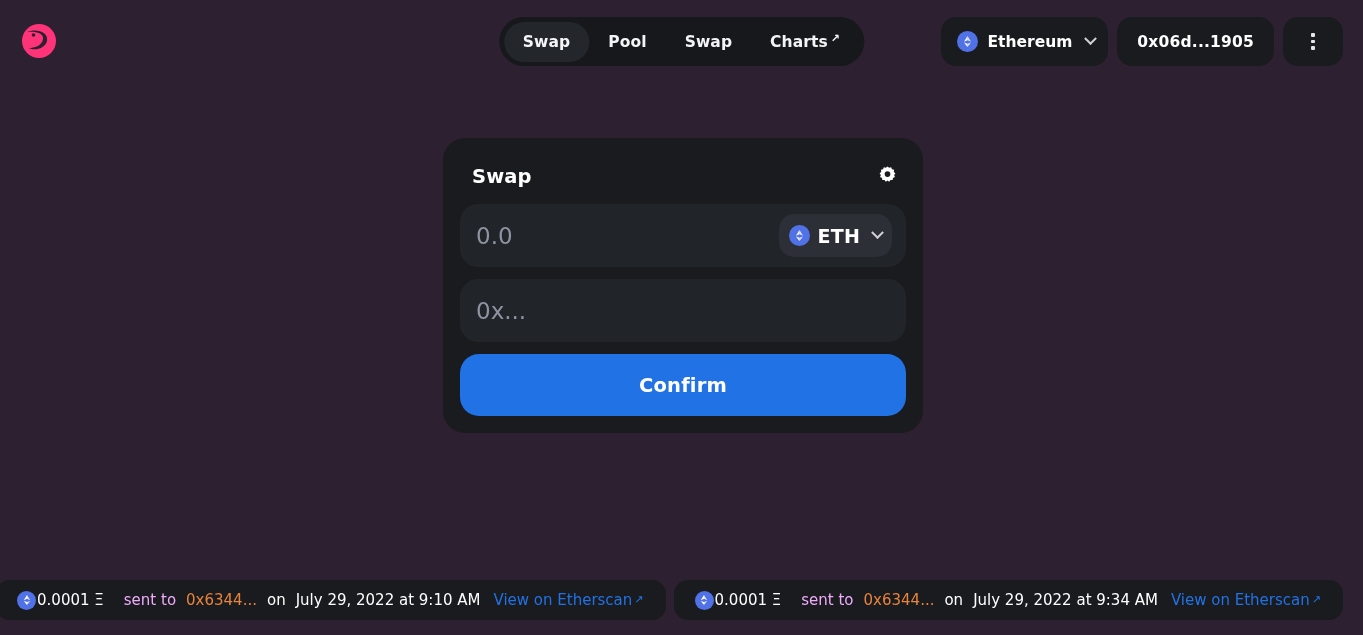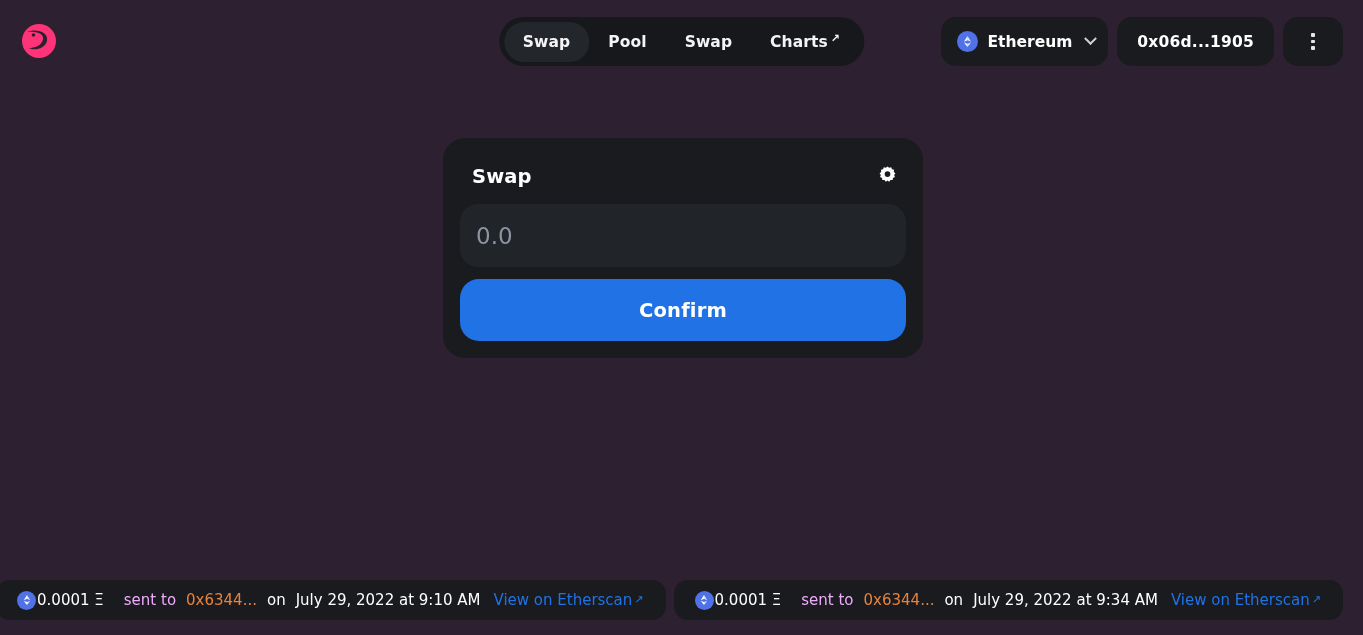--- a/index.html
+++ b/index.html
@@ -310,22 +310,37 @@
     <span class="gear">
       <svg width="19" height="19" viewBox="0 0 24 24" fill="#ffffff">
         <path d="M12 1.8 L14.1 3.6 L16.7 2.9 L17.6 5.5 L20.3 6 L19.9 8.7 L22 10.5 L20.4 12.7 L21.4 15.2 L18.9 16.3 L18.5 19 L15.8 18.9 L14.1 21 L12 19.7 L9.9 21 L8.2 18.9 L5.5 19 L5.1 16.3 L2.6 15.2 L3.6 12.7 L2 10.5 L4.1 8.7 L3.7 6 L6.4 5.5 L7.3 2.9 L9.9 3.6 Z"></path>
         <circle cx="12" cy="11.5" r="3.6" fill="#191b1f"></circle>
       </svg>
     </span>
   </div>
 
   <div class="field">
     <input class="field-input" type="text" placeholder="0.0" value="" style="">
-  </div>
-
+    <div class="token-select">
+      <span class="eth-badge">
+        <svg width="13" height="13" viewBox="0 0 24 24">
+          <path d="M12 2 L12 9.5 L18.5 12.5 Z" fill="#ffffff" opacity="0.82"></path>
+          <path d="M12 2 L5.5 12.5 L12 9.5 Z" fill="#ffffff"></path>
+          <path d="M12 16.2 L12 22 L18.5 13.8 Z" fill="#ffffff" opacity="0.82"></path>
+          <path d="M12 22 L12 16.2 L5.5 13.8 Z" fill="#ffffff"></path>
+        </svg>
+      </span>
+      <span class="token-symbol">ETH</span>
+      <span class="chev"></span>
+    </div>
+  </div>
+
+  <div class="field">
+    <input class="field-input" type="text" placeholder="0x..." value="" style="">
+  </div>
 
   <button class="confirm-btn">Confirm</button>
 </div>
 
 <div class="toasts">
 
   <div class="toast">
     <span class="eth-badge">
       <svg width="12" height="12" viewBox="0 0 24 24">
         <path d="M12 2 L12 9.5 L18.5 12.5 Z" fill="#ffffff" opacity="0.82"></path>

